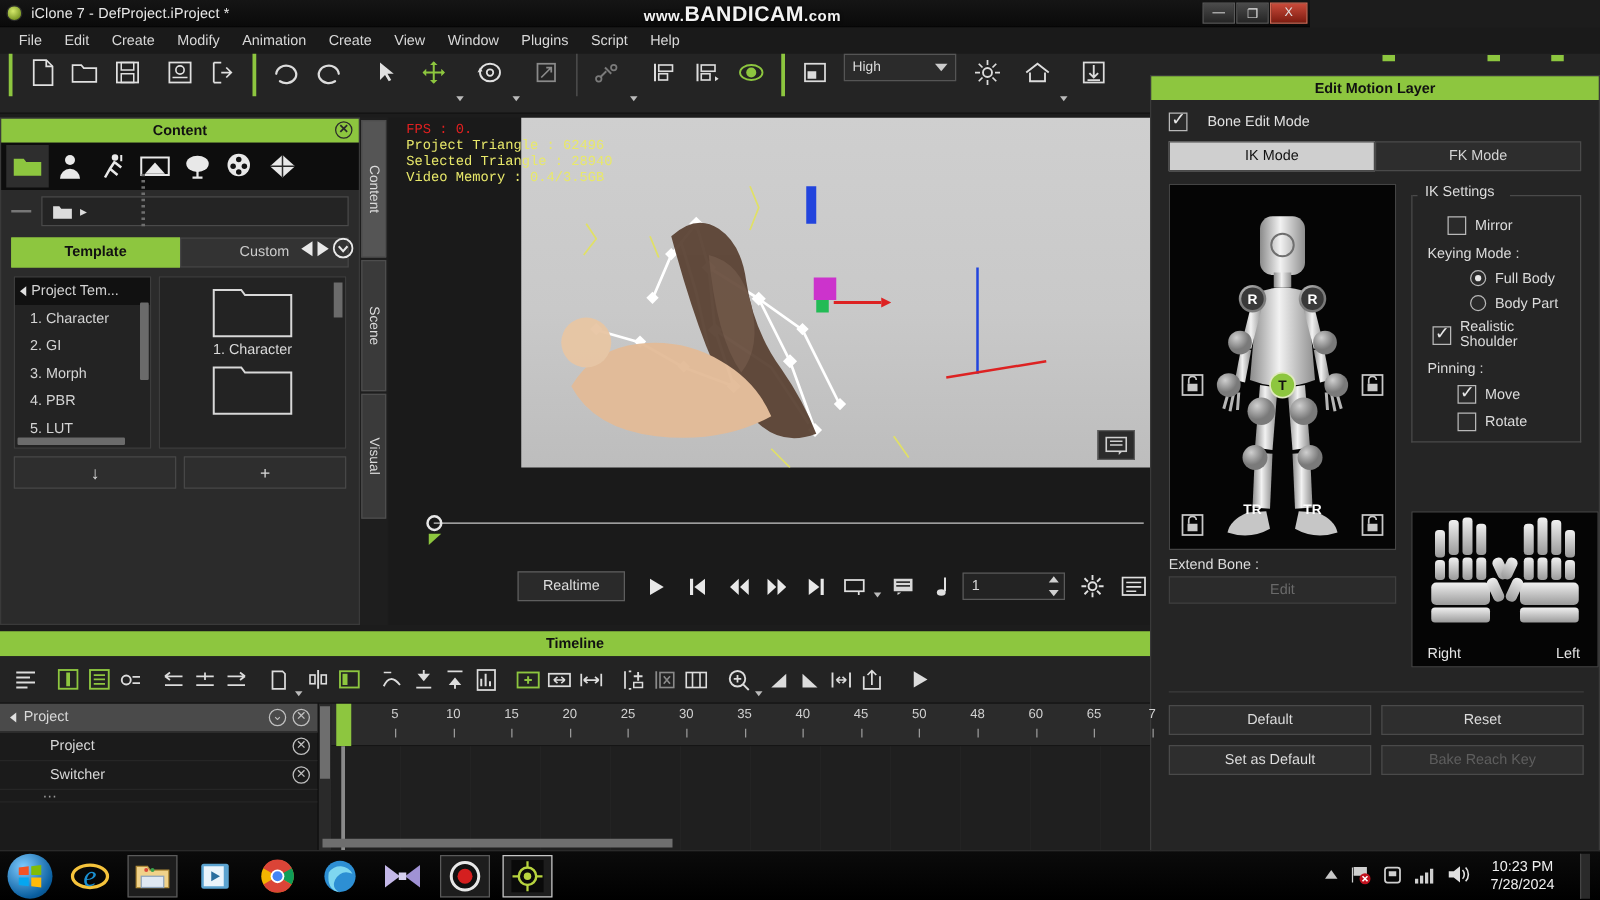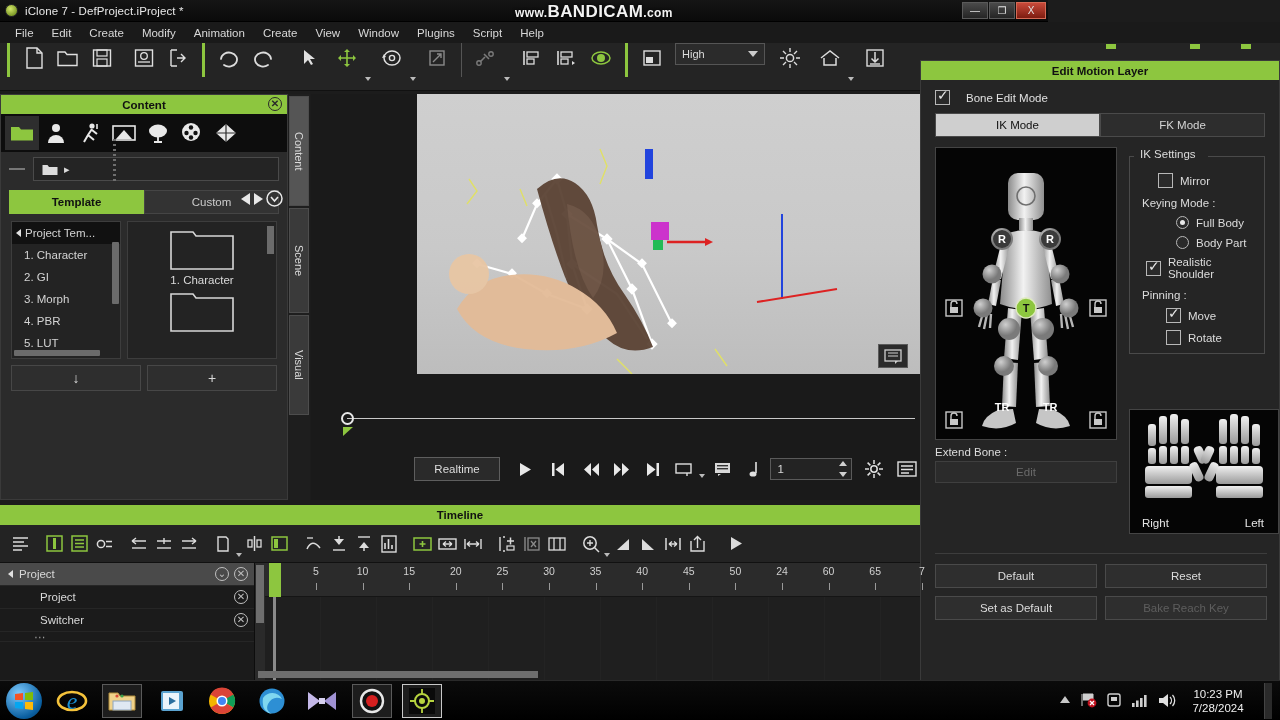--- a/index.html
+++ b/index.html
@@ -583,20 +583,26 @@
         <g stroke="#e0e066" stroke-width="1.4" fill="none">
           <path d="M183 55 L190 72 L183 90"></path>
           <path d="M52 85 L60 97 L50 110"></path>
           <path d="M103 95 L110 112"></path>
           <path d="M298 255 L310 272"></path>
           <path d="M200 265 L215 280"></path>
         </g>
       </svg>
     </div>
 
+    <div class="stats">
+      <div class="fps">FPS : 0.</div>
+      <div class="line">Project Triangle : 62496</div>
+      <div class="line">Selected Triangle : 28940</div>
+      <div class="line">Video Memory : 0.4/3.5GB</div>
+    </div>
 
     <div class="vp-comment">
       <svg width="18" height="15">
           <rect x="1" y="1" width="16" height="11" fill="none" stroke="#d0d0d0" stroke-width="1.3"></rect>
           <path d="M4 4 h10 M4 7 h10" stroke="#d0d0d0" stroke-width="1.2"></path>
           <path d="M11 12 l0 3 l3 -3 z" fill="#d0d0d0"></path>
         </svg>
     </div>
 
     <div class="vp-timeline">
@@ -1083,21 +1089,21 @@
             <div class="rtick" style="left: 284px;">30</div>
             <div class="rtickm" style="left: 284px;"></div>
             <div class="rtick" style="left: 330.6px;">35</div>
             <div class="rtickm" style="left: 330.6px;"></div>
             <div class="rtick" style="left: 377.2px;">40</div>
             <div class="rtickm" style="left: 377.2px;"></div>
             <div class="rtick" style="left: 423.8px;">45</div>
             <div class="rtickm" style="left: 423.8px;"></div>
             <div class="rtick" style="left: 470.4px;">50</div>
             <div class="rtickm" style="left: 470.4px;"></div>
-            <div class="rtick" style="left: 517px;">24</div>
+            <div class="rtick" style="left: 517px;">48</div>
             <div class="rtickm" style="left: 517px;"></div>
             <div class="rtick" style="left: 563.6px;">60</div>
             <div class="rtickm" style="left: 563.6px;"></div>
             <div class="rtick" style="left: 610.2px;">65</div>
             <div class="rtickm" style="left: 610.2px;"></div>
             <div class="rtick" style="left: 656.8px;">7</div>
             <div class="rtickm" style="left: 656.8px;"></div>
           </div>
         <div class="grid-bg"></div>
         <div class="playhead-stem"></div>

